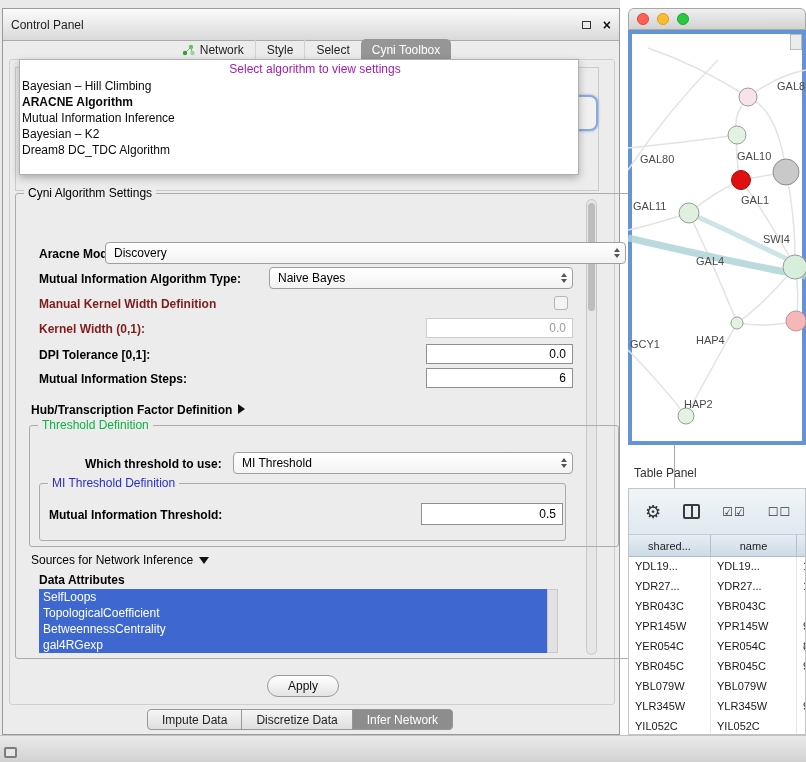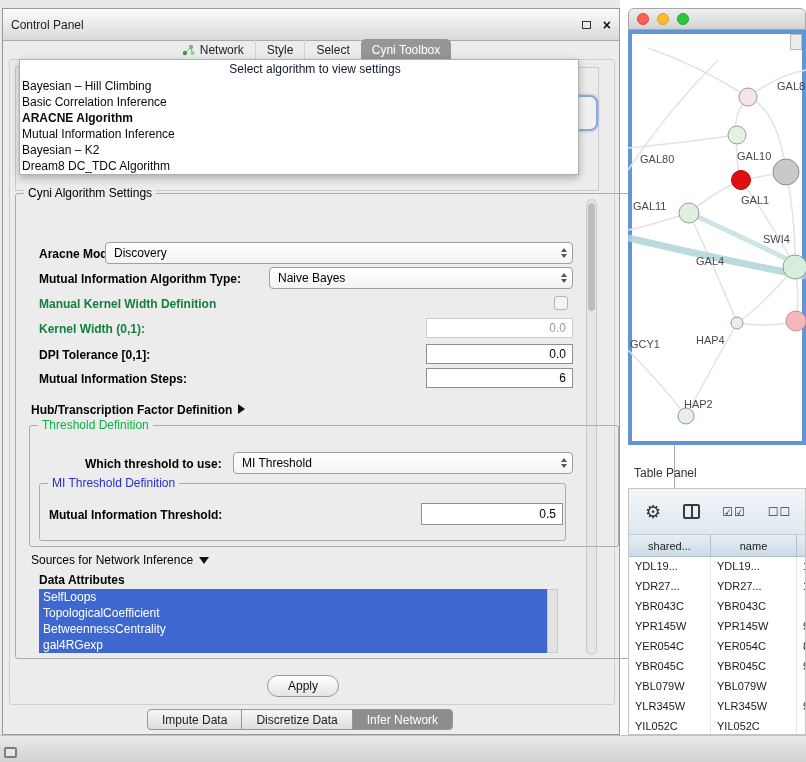--- a/index.html
+++ b/index.html
@@ -34,34 +34,34 @@
   .cp-tab.active { background:#969696; color:#fff; border-radius:5px 5px 0 0; border-left:none; }
 
   
   .bg-group { left:12px; top:58px; width:584px; height:124px; border:1px solid #cbcbcb; }
   .bg-focus-button { left:564px; top:86px; width:31px; height:36px; background:#f1f1f1;
     border:2px solid #8aabda; border-radius:8px; box-shadow:0 0 3px #8aabda; }
 
   
   .alg-popup { left:16px; top:50px; width:560px; height:116px; background:#fff;
     border:1px solid #b0b0b0; box-shadow:0 3px 8px rgba(0,0,0,.28); z-index:20; padding-top:1px; }
-  .popup-placeholder { text-align:center; color:#0f172a; font-size:12px; height:17px; line-height:17px;padding-left:32px; }
+  .popup-placeholder { text-align:center; color:#a21caf; font-size:12px; height:17px; line-height:17px;padding-left:32px; }
   .popup-item { font-size:12px; height:16px; line-height:16px; padding-left:2px; color:#0a0a0a; }
   .popup-item.selected { font-weight:bold; }
 
   
   .group { position:absolute; border:1px solid #ababab; border-radius:3px; }
   .gtitle { position:absolute; top:-8px; left:8px; background:#ececec; padding:0 4px;
     font-size:12px; white-space:nowrap; }
   .t-blue { color:#2b2bd0; }
   .t-green { color:#0cb244; }
 
   .lbl { position:absolute; font-size:12px; color:#000; white-space:nowrap; }
   .bold { font-weight:bold; }
-  .dim { color:#15803d; }
+  .dim { color:#7f1d1d; }
 
   .combo { position:absolute; background:linear-gradient(#ffffff,#f3f3f3);
     border:1px solid #9f9f9f; border-radius:4px; font-size:12px; display:flex;
     align-items:center; padding-left:8px; }
   .combo .arrows { margin-left:auto; display:flex; flex-direction:column; gap:2px;
     align-items:center; padding-right:5px; }
   .tri-up { width:0; height:0; border-left:3.5px solid transparent;
     border-right:3.5px solid transparent; border-bottom:4px solid #555; }
   .tri-dn { width:0; height:0; border-left:3.5px solid transparent;
     border-right:3.5px solid transparent; border-top:4px solid #555; }
@@ -169,38 +169,37 @@
       <span>Cyni Toolbox</span>
     </div>
   </div>
 
   <div class="abs bg-group"></div>
   <div class="abs bg-focus-button"></div>
 
   <div class="abs alg-popup">
     <div class="popup-placeholder">Select algorithm to view settings</div>
     <div class="popup-item">Bayesian – Hill Climbing</div>
-    <div class="popup-item">Basic Correlation Inference</div>
     <div class="popup-item selected">ARACNE Algorithm</div>
     <div class="popup-item">Mutual Information Inference</div>
     <div class="popup-item">Bayesian – K2</div>
     <div class="popup-item">Dream8 DC_TDC Algorithm</div>
   </div>
 
   <div class="group" style="left:12px; top:184px; width:660px; height:466px;">
     <span class="gtitle">Cyni Algorithm Settings</span>
   </div>
 
   <div class="v-scroll" style="left:583px; top:190px; height:456px;">
     <div class="v-thumb" style="top:3px; height:108px;"></div>
   </div>
 
 
   <span class="lbl bold" style="left:36px; top:238px;">Aracne Mode:</span>
-  <div class="combo" style="left:102px; top:233px; width:468px; height:22px;">
+  <div class="combo" style="left:102px; top:233px; width:521px; height:22px;">
     <span>Discovery</span>
     <span class="arrows">
         <span class="tri-up"></span>
         <span class="tri-dn"></span>
       </span>
   </div>
 
   <span class="lbl bold" style="left:36px; top:263px;">Mutual Information Algorithm Type:</span>
   <div class="combo" style="left:266px; top:258px; width:304px; height:22px;">
     <span>Naive Bayes</span>

